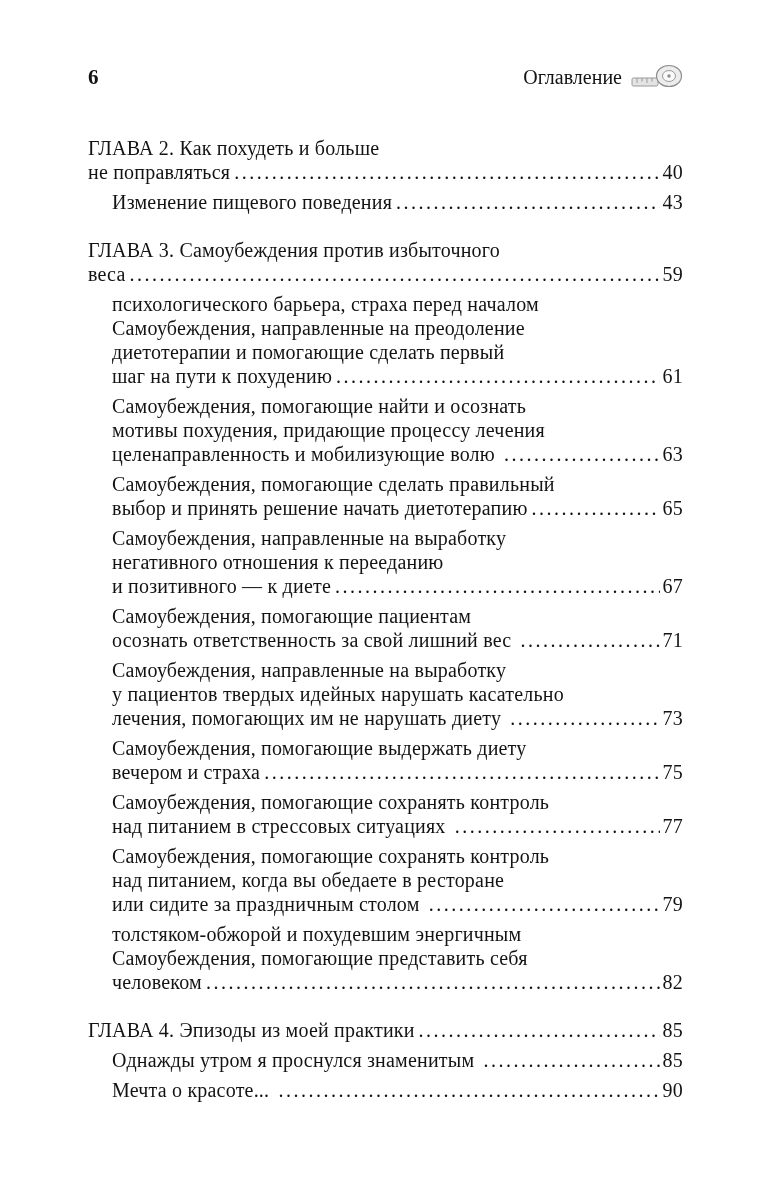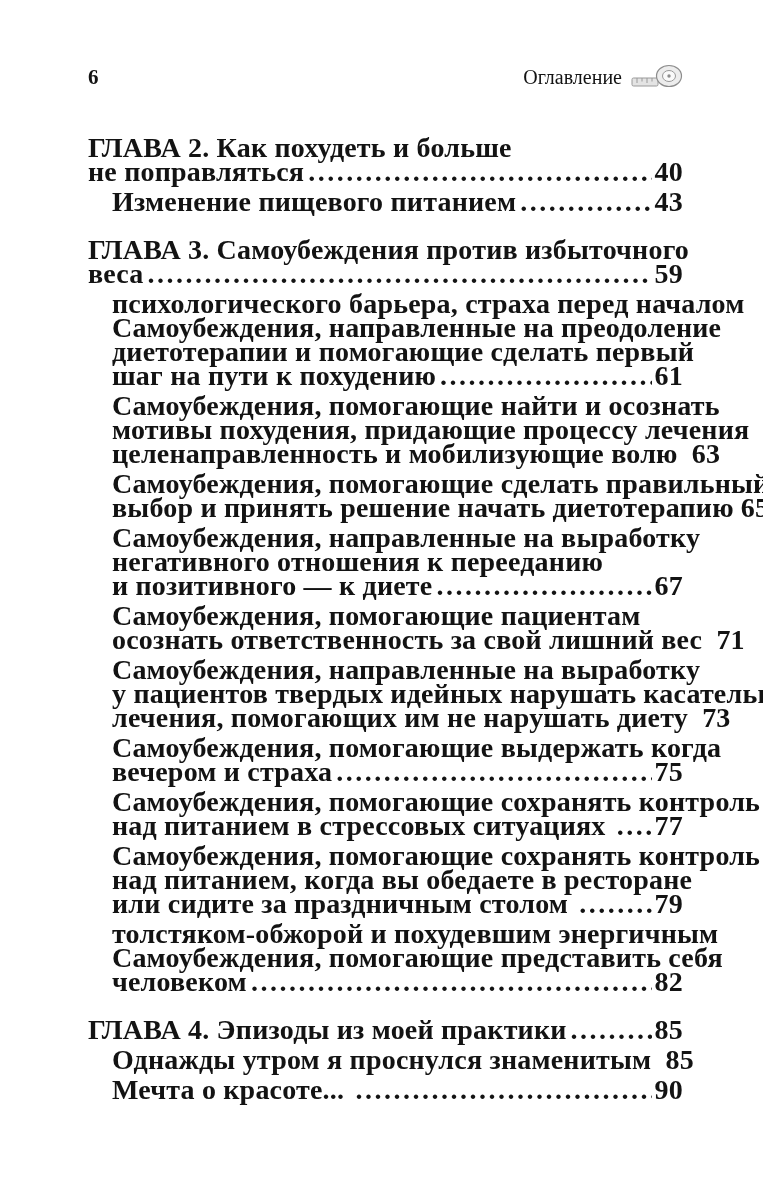--- a/index.html
+++ b/index.html
@@ -17,22 +17,22 @@
     justify-content: space-between;
     align-items: center;
     margin-bottom: 46px;
   }
   .page-num { font-size: 21px; font-weight: 700; }
   .header-right { display: flex; align-items: center; gap: 9px; }
   .header-title { font-size: 20px; font-weight: 400; }
   .header-icon { display: inline-flex; align-items: center; }
 
   .toc {
-    font-size: 28px;
-    font-weight: 700;
+    font-size: 20px;
+    font-weight: 400;
     line-height: 24px;
     letter-spacing: 0.2px;
   }
   .entry { margin-bottom: 6px; }
   .entry.sub { padding-left: 24px; }
   .entry + .chapter { margin-top: 24px; }
   .line { white-space: nowrap; }
   .lastline { display: flex; align-items: flex-end; }
   .lastline .txt { white-space: pre; flex: 0 0 auto; }
   .dots {
@@ -75,21 +75,21 @@
       <div class="entry chapter">
         <div class="line">ГЛАВА 2. Как похудеть и больше</div>
         <div class="lastline">
           <span class="txt">не поправляться</span>
           <span class="dots"></span>
           <span class="pageref">40</span>
         </div>
       </div>
       <div class="entry sub">
         <div class="lastline">
-          <span class="txt">Изменение пищевого питанием</span>
+          <span class="txt">Изменение пищевого поведения</span>
           <span class="dots"></span>
           <span class="pageref">43</span>
         </div>
       </div>
       <div class="entry chapter">
         <div class="line">ГЛАВА 3. Самоубеждения против избыточного</div>
         <div class="lastline">
           <span class="txt">веса</span>
           <span class="dots"></span>
           <span class="pageref">59</span>
@@ -142,21 +142,21 @@
       <div class="entry sub">
         <div class="line">Самоубеждения, направленные на выработку</div>
         <div class="line">у пациентов твердых идейных нарушать касательно</div>
         <div class="lastline">
           <span class="txt">лечения, помогающих им не нарушать диету </span>
           <span class="dots"></span>
           <span class="pageref">73</span>
         </div>
       </div>
       <div class="entry sub">
-        <div class="line">Самоубеждения, помогающие выдержать когда</div>
+        <div class="line">Самоубеждения, помогающие выдержать диету</div>
         <div class="lastline">
           <span class="txt">вечером и страха</span>
           <span class="dots"></span>
           <span class="pageref">75</span>
         </div>
       </div>
       <div class="entry sub">
         <div class="line">Самоубеждения, помогающие сохранять контроль</div>
         <div class="lastline">
           <span class="txt">над питанием в стрессовых ситуациях </span>

